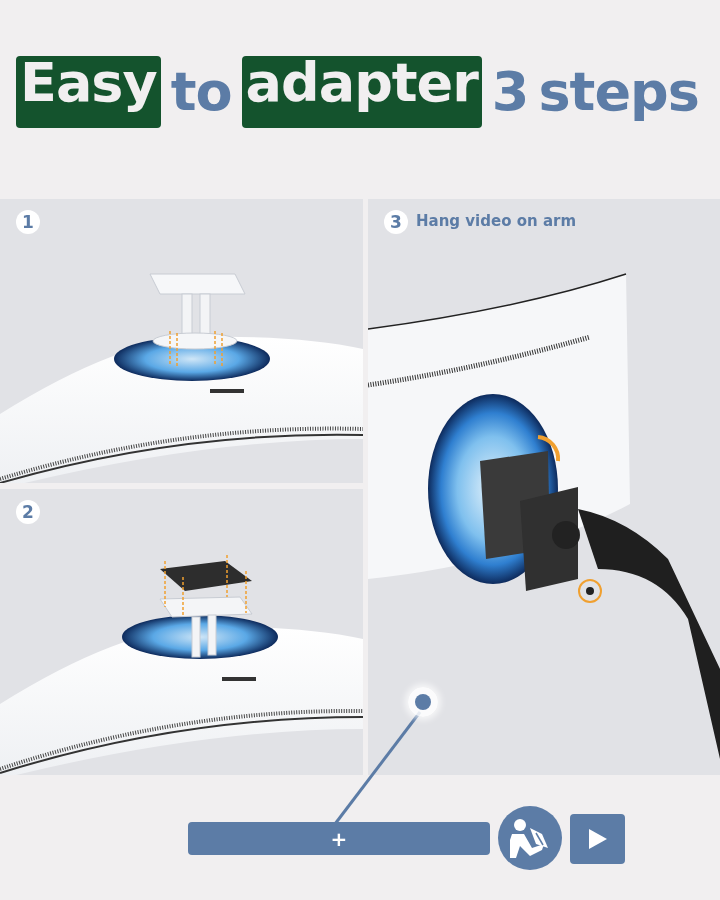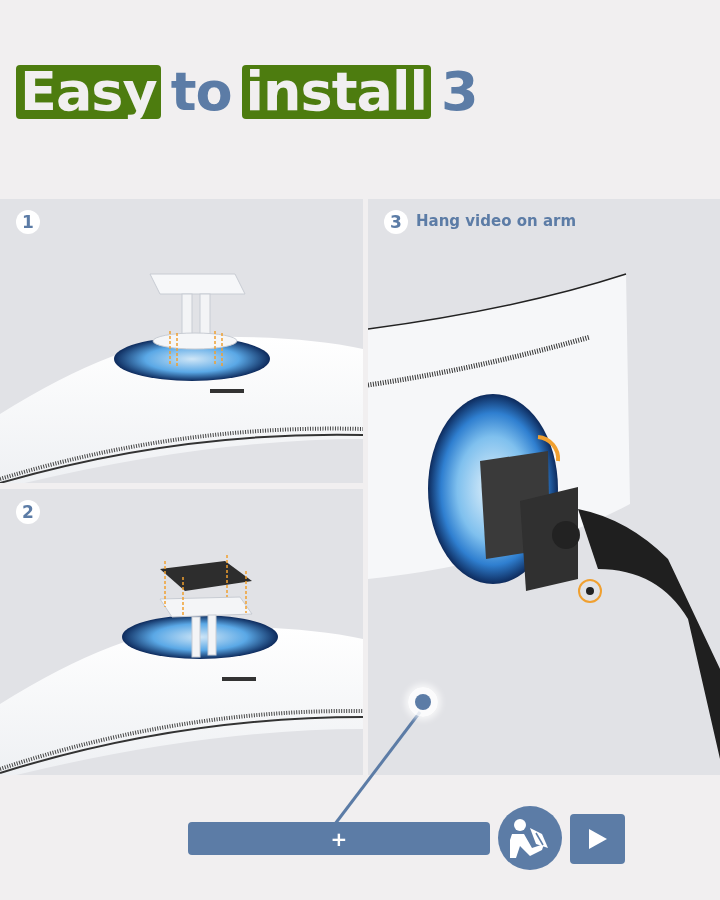--- a/index.html
+++ b/index.html
@@ -1,18 +1,18 @@
 <!DOCTYPE html>
 <html><head>
 <meta charset="utf-8">
 <style>
   html,body{margin:0;padding:0;}
   body{width:720px;height:900px;background:#f1eff0;position:relative;overflow:hidden;font-family:"DejaVu Sans","Liberation Sans",sans-serif;}
   .headline{position:absolute;left:16px;top:62px;height:60px;display:flex;align-items:center;gap:10px;color:#5c7ca6;font-weight:bold;font-size:54px;letter-spacing:-1px;white-space:nowrap;}
-  .hl-box{background:#4d7c0f;color:#f1eff0;border-radius:4px;padding:0 4px;line-height:54px;height:54px;display:inline-block;}
+  .hl-box{background:#14532d;color:#f1eff0;border-radius:4px;padding:0 4px;line-height:54px;height:72px;display:inline-block;}
   .hl-plain{line-height:54px;display:inline-block;}
   .panel{position:absolute;background:#e1e2e6;overflow:hidden;}
   #p1{left:0;top:199px;width:363px;height:284px;}
   #p2{left:0;top:489px;width:363px;height:286px;}
   #p3{left:368px;top:199px;width:352px;height:576px;}
   .step-head{position:absolute;left:16px;top:12px;display:flex;align-items:flex-start;gap:8px;color:#5c7ca6;font-size:15px;font-weight:bold;line-height:20px;}
   .step-num{width:24px;height:24px;border-radius:50%;background:#fff;color:#5c7ca6;font-size:17px;font-weight:bold;display:flex;align-items:center;justify-content:center;flex-shrink:0;margin-top:-1px;}
   .step-text{max-width:270px;}
   svg.illus{position:absolute;left:0;top:0;}
   .guide{position:absolute;left:188px;top:822px;width:302px;height:33px;background:#5c7ca6;border-radius:4px;color:#fff;font-size:20px;font-weight:bold;display:flex;align-items:center;justify-content:center;gap:8px;white-space:nowrap;}
@@ -21,22 +21,23 @@
   .pointer-dot{position:absolute;left:408px;top:687px;width:30px;height:30px;border-radius:50%;background:rgba(255,255,255,.85);box-shadow:0 0 6px 3px rgba(255,255,255,.7);display:flex;align-items:center;justify-content:center;}
   .pointer-dot span{width:16px;height:16px;border-radius:50%;background:#5c7ca6;display:block;}
   .leader{position:absolute;left:0;top:0;pointer-events:none;}
 </style>
 </head>
 <body>
 
 <div class="headline">
   <span class="hl-box">Easy</span>
   <span class="hl-plain">to</span>
-  <span class="hl-box">install</span>
+  <span class="hl-box">adapter</span>
   <span class="hl-plain">3</span>
+  <span class="hl-plain">steps</span>
 </div>
 
 <div class="panel" id="p1">
   <svg class="illus" width="363" height="284">
     <defs>
       <linearGradient id="mon1" x1="0" y1="0" x2="0" y2="1">
           <stop offset="0" stop-color="#ffffff"></stop>
           <stop offset="1" stop-color="#eef0f3"></stop>
         </linearGradient>
       <radialGradient id="well1" cx="0.5" cy="0.5" r="0.5">

